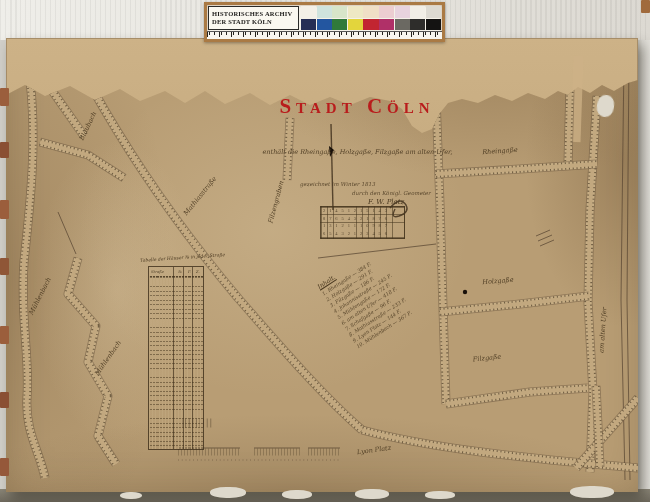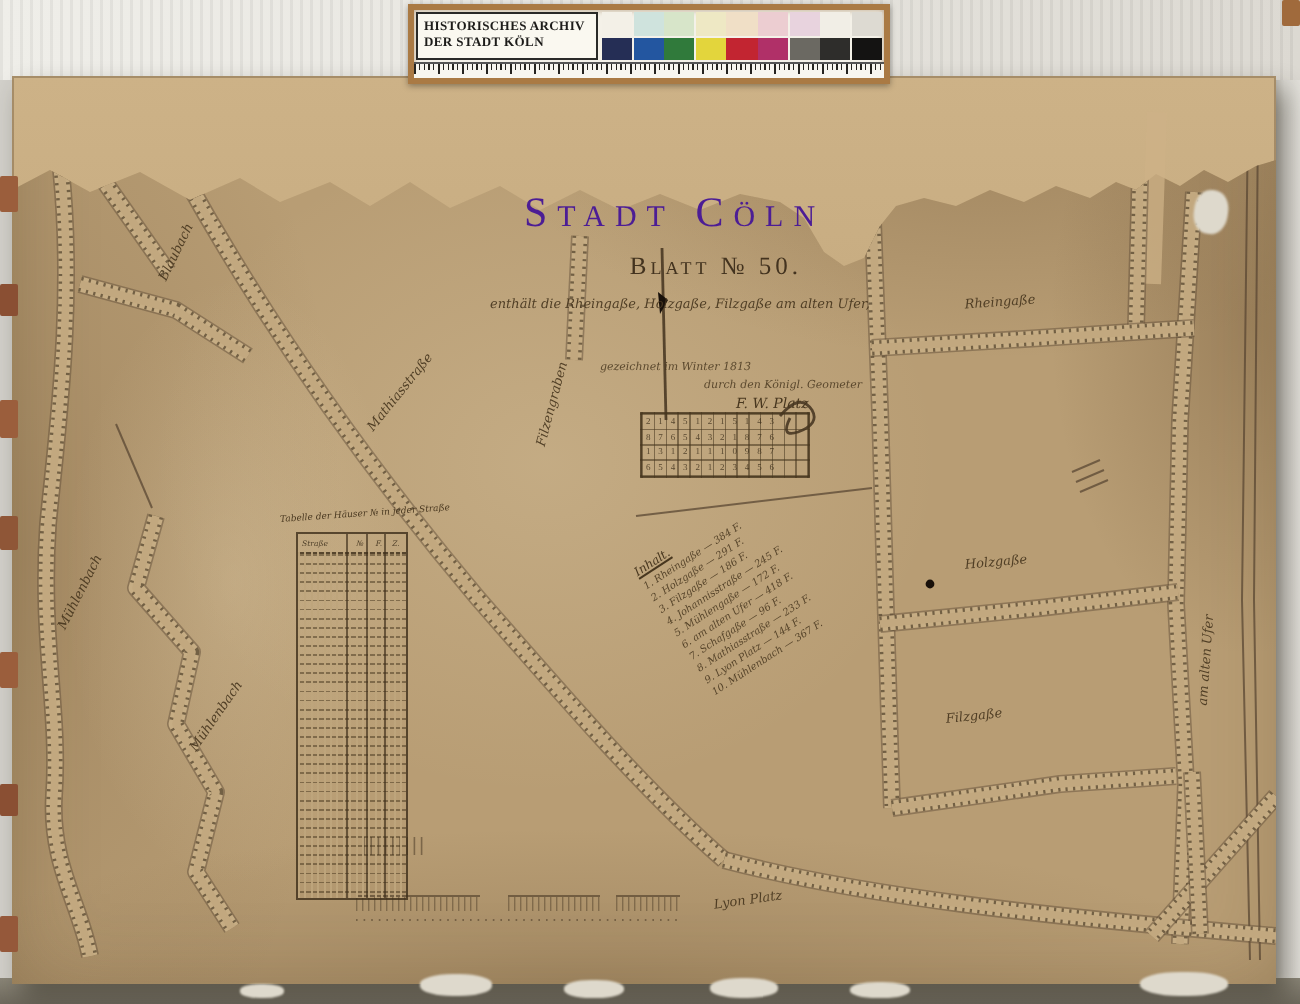--- a/index.html
+++ b/index.html
@@ -51,26 +51,26 @@
   .rD{stroke:#c2a87f;stroke-width:3.8;}
   .thin{stroke:#5a4733;stroke-width:1;opacity:.75;}
   .thin2{stroke:#43331f;stroke-width:1.4;opacity:.85;}
   .comb{stroke:#4a3a26;stroke-width:9;stroke-dasharray:.8 2.8;opacity:.55;}
   .sbfill{stroke:#4a3a26;stroke-width:7;stroke-dasharray:.7 2.3;opacity:.45;}
   .sbline{stroke:#4a3a26;stroke-width:.8;opacity:.8;}
   .dotline{stroke:#4a3a26;stroke-width:1;stroke-dasharray:.8 3;opacity:.55;}
   .inkfill{fill:#18100a;stroke:none;}
   
   .txt{position:absolute;z-index:4;color:#453624;white-space:nowrap;}
-  .maptitle{left:262px;top:94px;width:190px;text-align:left;font-size:21px;
-    font-variant:small-caps;letter-spacing:5px;color:#4c1d95;}
+  .maptitle{left:262px;top:94px;width:190px;text-align:center;font-size:21px;
+    font-variant:small-caps;letter-spacing:5px;color:#b91c1c;font-weight:bold;}
   .blatt{left:268px;top:126px;width:180px;text-align:center;font-size:12.5px;
     font-variant:small-caps;letter-spacing:2px;color:#43331f;}
   .cursive{font-family:"DejaVu Serif", serif;font-style:italic;color:#48371f;}
-  .desc{left:245px;width:225px;text-align:left;font-size:6.5px;line-height:8px;opacity:.92;}
+  .desc{left:245px;width:225px;text-align:center;font-size:6.5px;line-height:8px;opacity:.92;}
   .note{left:300px;top:181px;font-size:5.5px;opacity:.85;}
   .sig1{left:352px;top:190px;font-size:5.5px;opacity:.85;}
   .sig2{left:368px;top:198px;font-size:7px;}
   .slabel{font-size:6.5px;opacity:.92;transform:translate(-50%,-50%);}
   
   .lotgrid{position:absolute;left:320px;top:206px;width:83px;height:31px;z-index:4;
     border:.8px solid rgba(70,54,30,.8);overflow:hidden;
     background:
       repeating-linear-gradient(90deg, rgba(70,54,30,.55) 0 .7px, rgba(0,0,0,0) .7px 5.9px),
       repeating-linear-gradient(0deg, rgba(70,54,30,.55) 0 .7px, rgba(0,0,0,0) .7px 7.6px);}
@@ -221,21 +221,20 @@
       <use href="#rd14" xlink:href="#rd14" class="rB"></use>
       <use href="#rd14" xlink:href="#rd14" class="rC"></use>
       <use href="#rd14" xlink:href="#rd14" class="rD"></use>
       <use href="#rd15" xlink:href="#rd15" class="rA"></use>
       <use href="#rd15" xlink:href="#rd15" class="rB"></use>
       <use href="#rd15" xlink:href="#rd15" class="rC"></use>
       <use href="#rd15" xlink:href="#rd15" class="rD"></use>
     </svg>
 
   <div class="txt maptitle">Stadt Cöln</div>
-  <div class="txt blatt">Blatt № 50.</div>
   <div class="txt cursive desc" style="top:148px">enthält die Rheingaße, Holzgaße, Filzgaße am alten Ufer,</div>
   <div class="txt cursive note">gezeichnet im Winter 1813</div>
   <div class="txt cursive sig1">durch den Königl. Geometer</div>
   <div class="txt cursive sig2">F. W. Platz</div>
 
   <div class="txt cursive slabel" style="left:500px;top:151px;transform:translate(-50%,-50%) rotate(-4deg)">Rheingaße</div>
   <div class="txt cursive slabel" style="left:498px;top:281px;transform:translate(-50%,-50%) rotate(-5deg)">Holzgaße</div>
   <div class="txt cursive slabel" style="left:487px;top:358px;transform:translate(-50%,-50%) rotate(-6deg)">Filzgaße</div>
   <div class="txt cursive slabel" style="left:603px;top:330px;transform:translate(-50%,-50%) rotate(-86deg)">am alten Ufer</div>
   <div class="txt cursive slabel" style="left:40px;top:296px;transform:translate(-50%,-50%) rotate(-63deg)">Mühlenbach</div>

